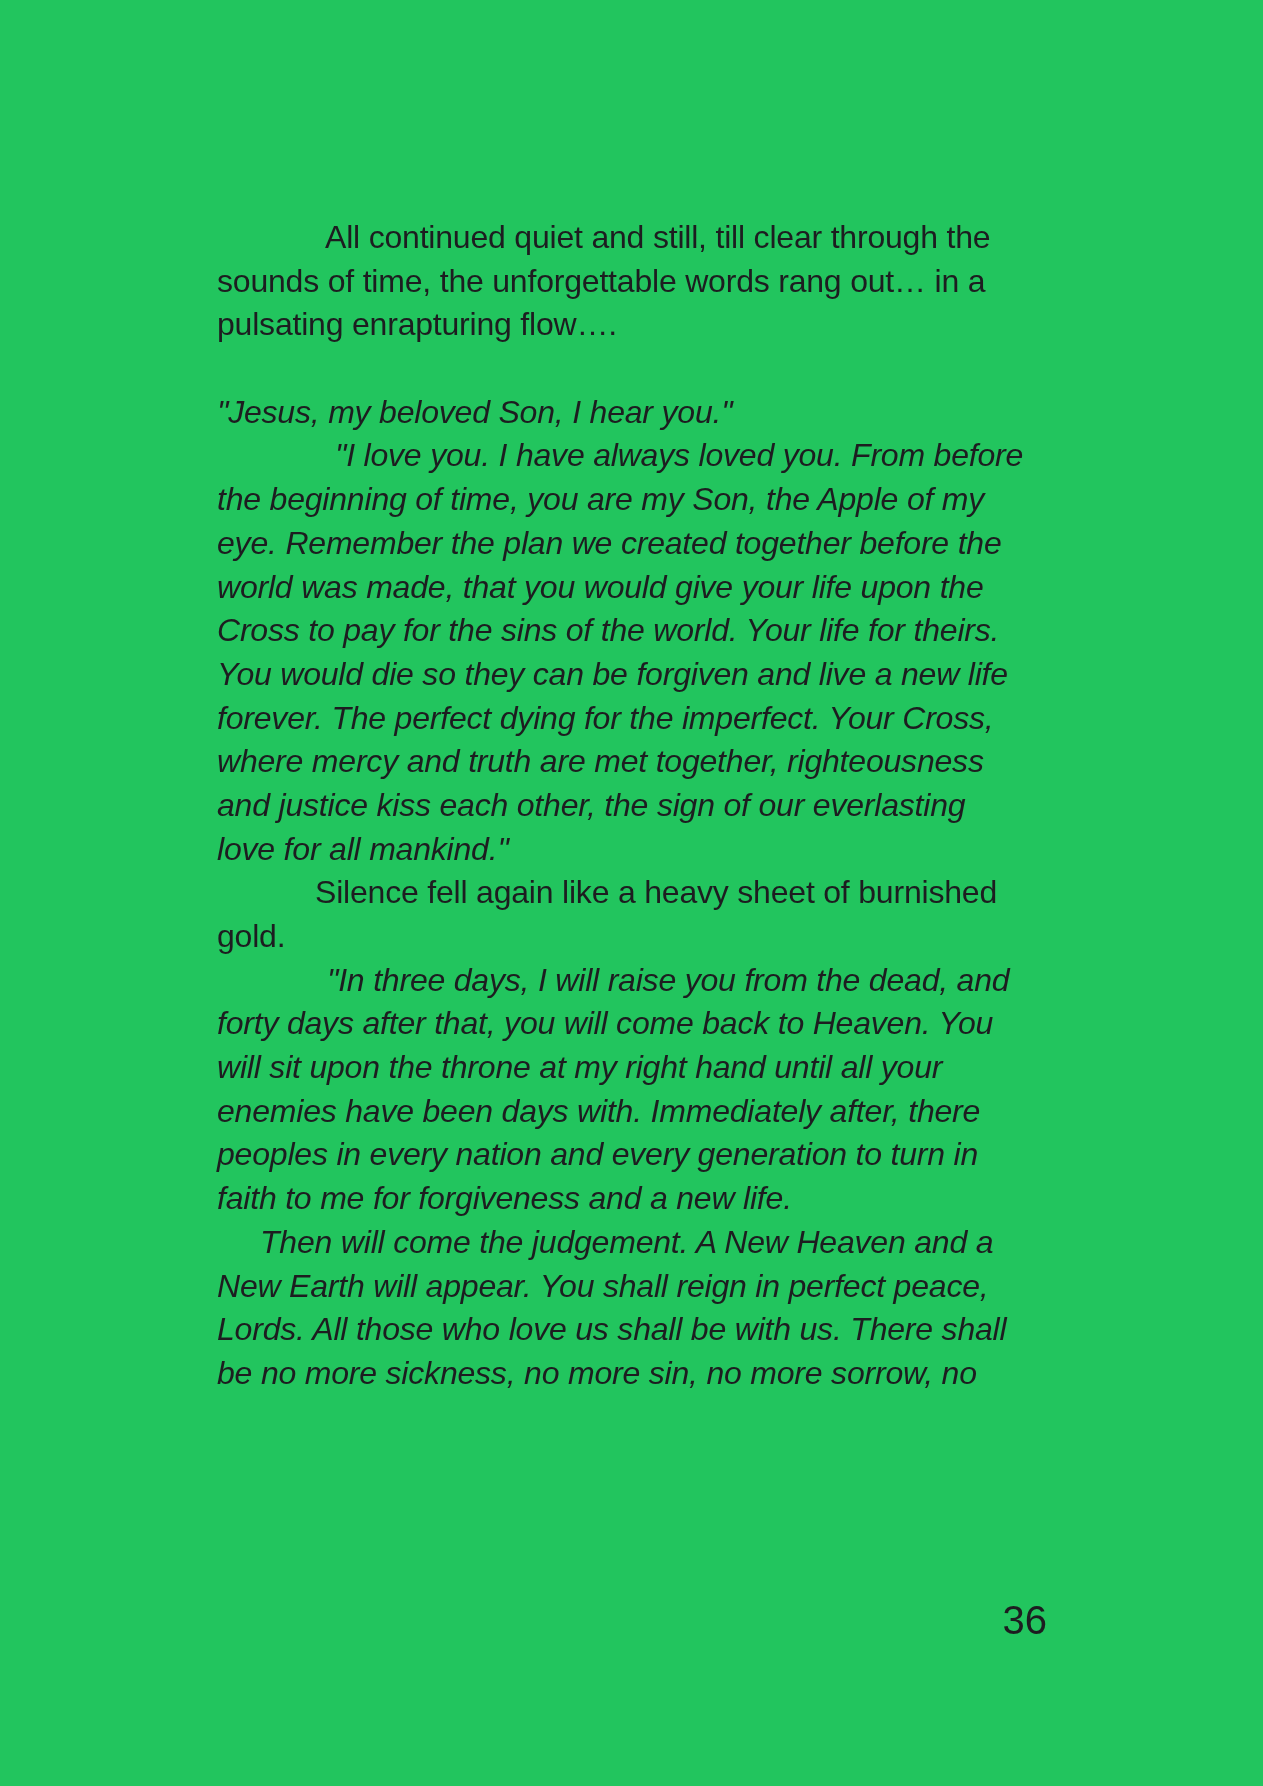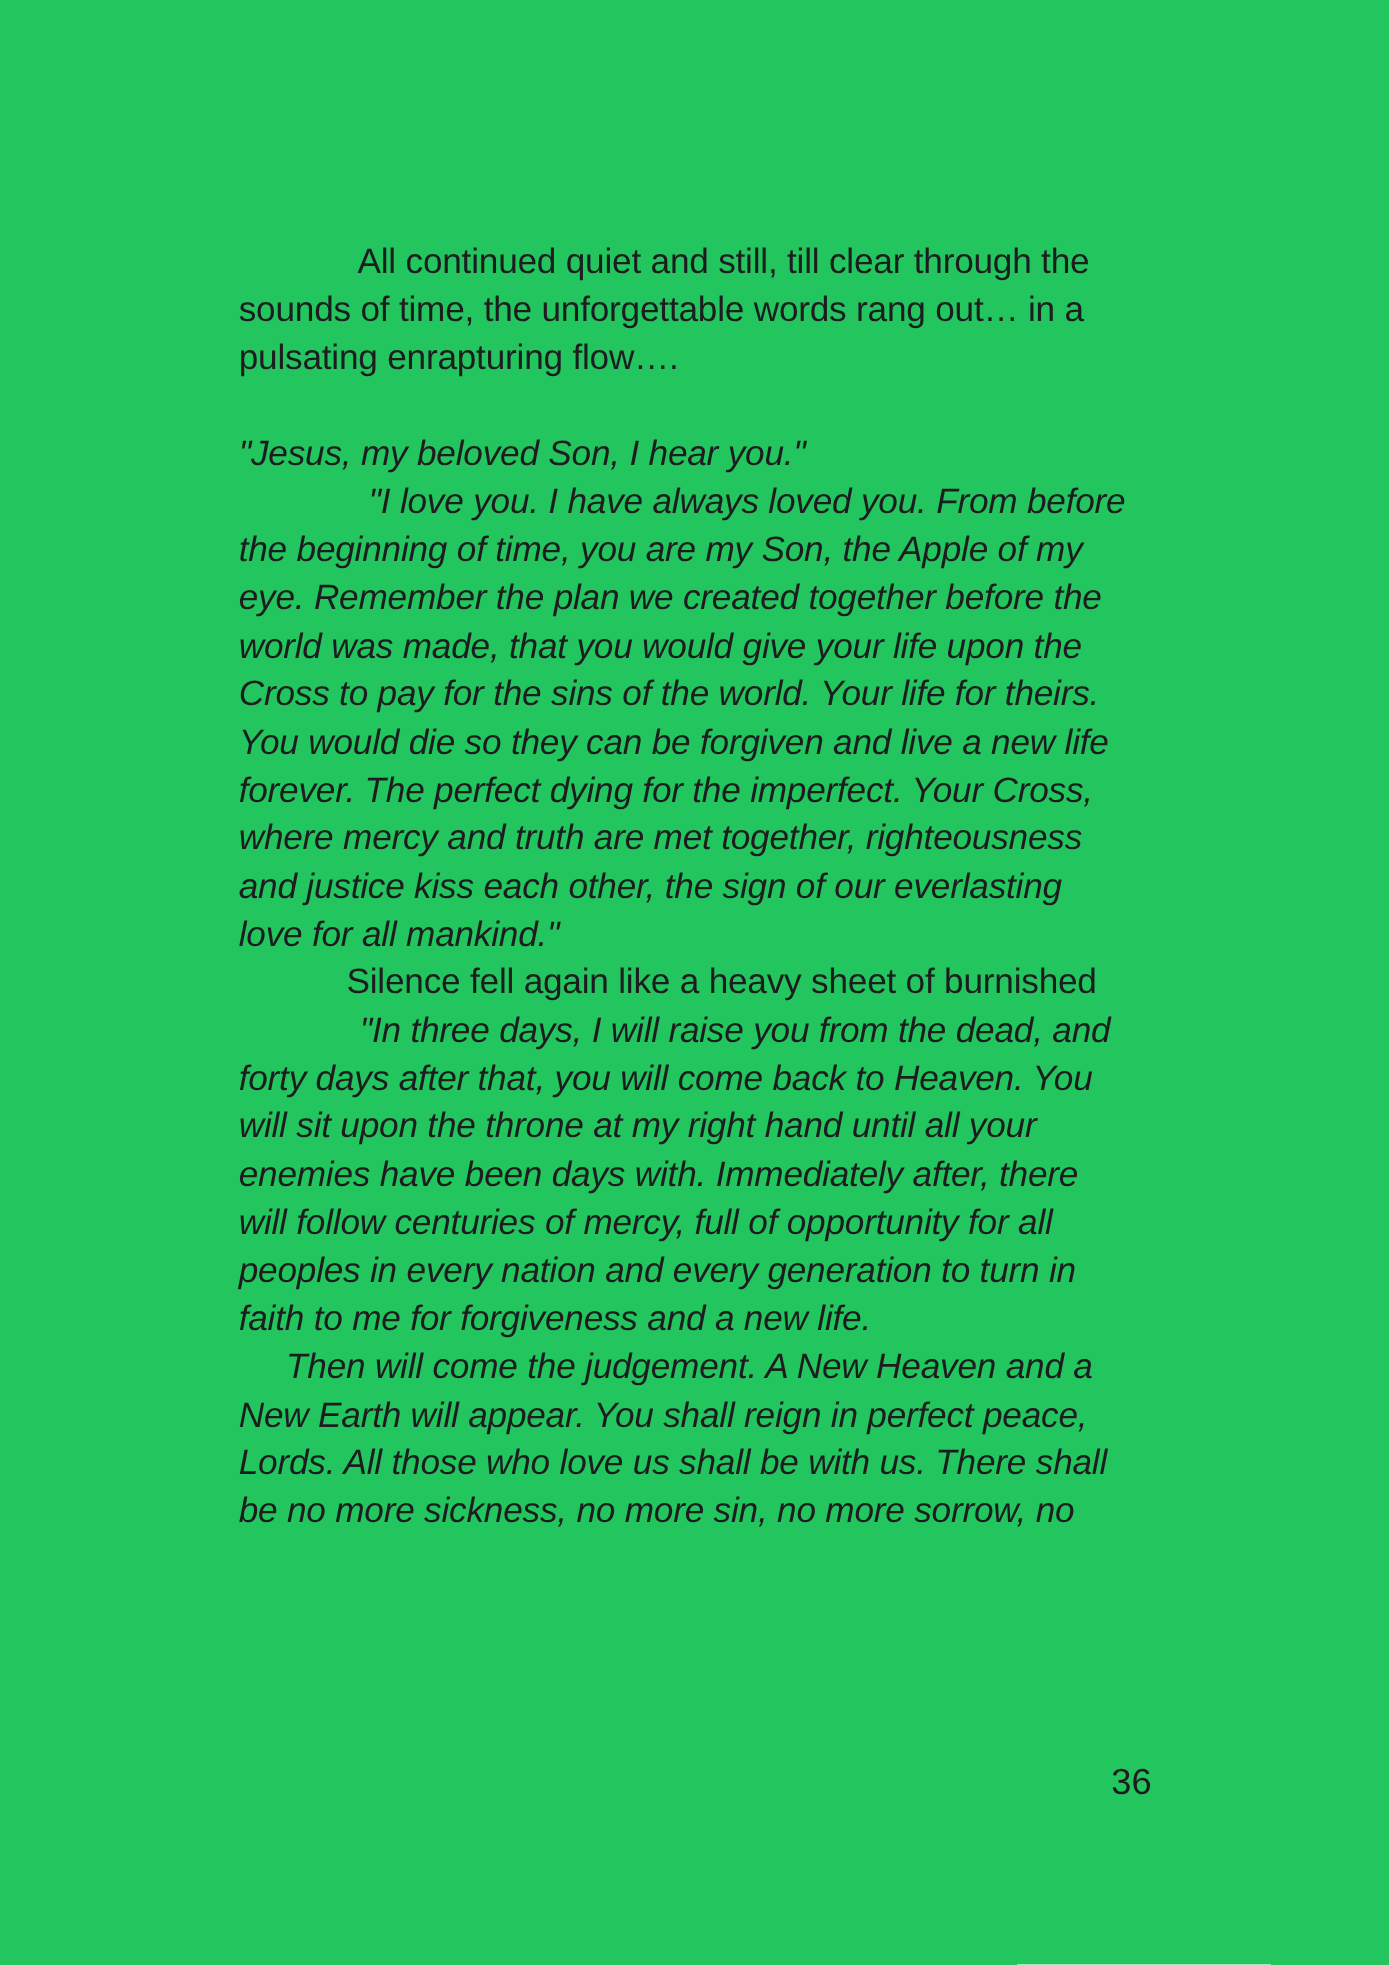--- a/index.html
+++ b/index.html
@@ -34,21 +34,21 @@
   }
   .para.spacer .line {
     height: 43.7px;
   }
   .page-footer {
     position: absolute;
     top: 1598px;
     left: 0;
     right: 216px;
     text-align: right;
-    font-size: 33px;
+    font-size: 40px;
     line-height: 44px;
     color: #1d1d20;
   }
 </style>
 </head>
 <body>
 
 <div class="page">
   <div class="body-text">
       <div class="para normal">
@@ -69,27 +69,27 @@
         <div class="line">world was made, that you would give your life upon the</div>
         <div class="line">Cross to pay for the sins of the world. Your life for theirs.</div>
         <div class="line">You would die so they can be forgiven and live a new life</div>
         <div class="line">forever. The perfect dying for the imperfect. Your Cross,</div>
         <div class="line">where mercy and truth are met together, righteousness</div>
         <div class="line">and justice kiss each other, the sign of our everlasting</div>
         <div class="line">love for all mankind."</div>
       </div>
       <div class="para normal">
         <div class="line" style="padding-left: 98px;">Silence fell again like a heavy sheet of burnished</div>
+        <div class="line">gold.</div>
       </div>
       <div class="para italic">
         <div class="line" style="padding-left: 110px;">"In three days, I will raise you from the dead, and</div>
         <div class="line">forty days after that, you will come back to Heaven. You</div>
         <div class="line">will sit upon the throne at my right hand until all your</div>
         <div class="line">enemies have been days with. Immediately after, there</div>
-        <div class="line">will follow centuries of mercy, full of opportunity for all</div>
         <div class="line">peoples in every nation and every generation to turn in</div>
         <div class="line">faith to me for forgiveness and a new life.</div>
       </div>
       <div class="para italic">
         <div class="line" style="padding-left: 43px;">Then will come the judgement. A New Heaven and a</div>
         <div class="line">New Earth will appear. You shall reign in perfect peace,</div>
         <div class="line">Lords. All those who love us shall be with us. There shall</div>
         <div class="line">be no more sickness, no more sin, no more sorrow, no</div>
       </div>
     </div>

